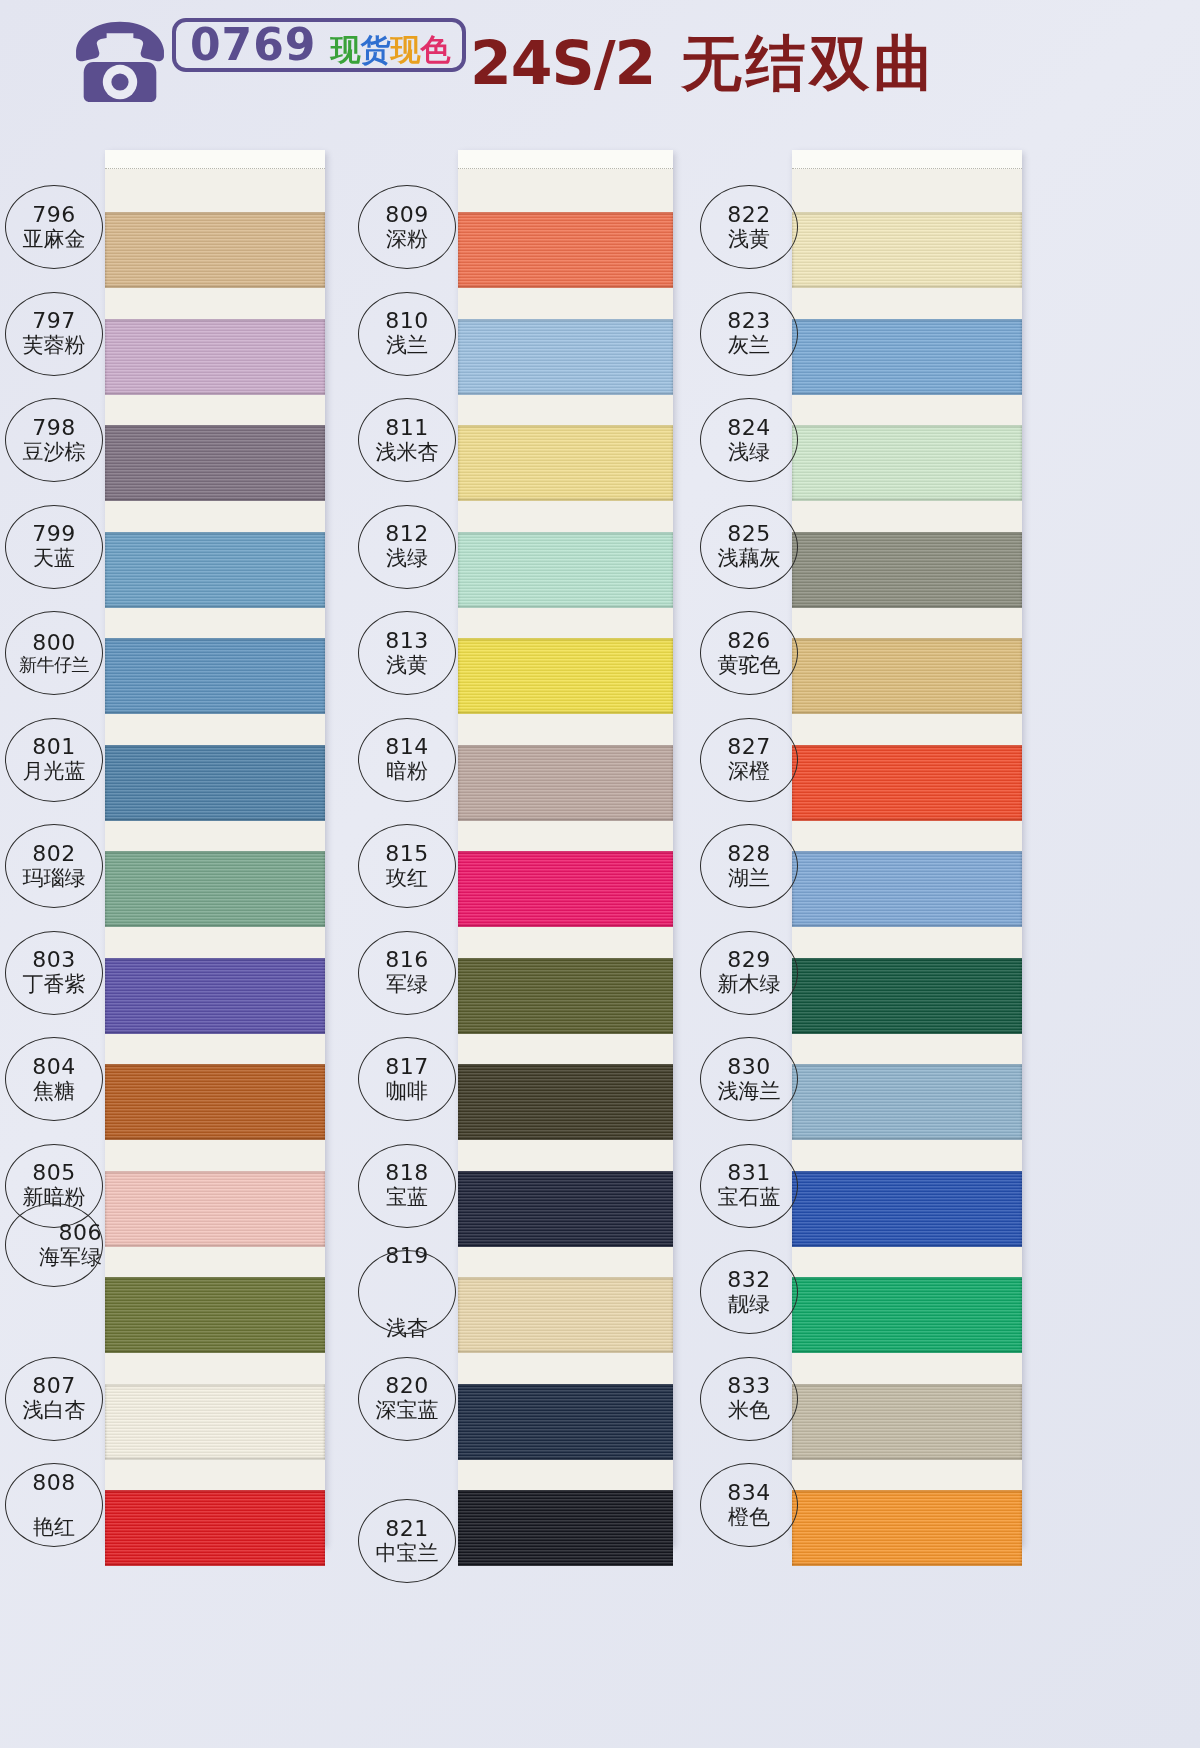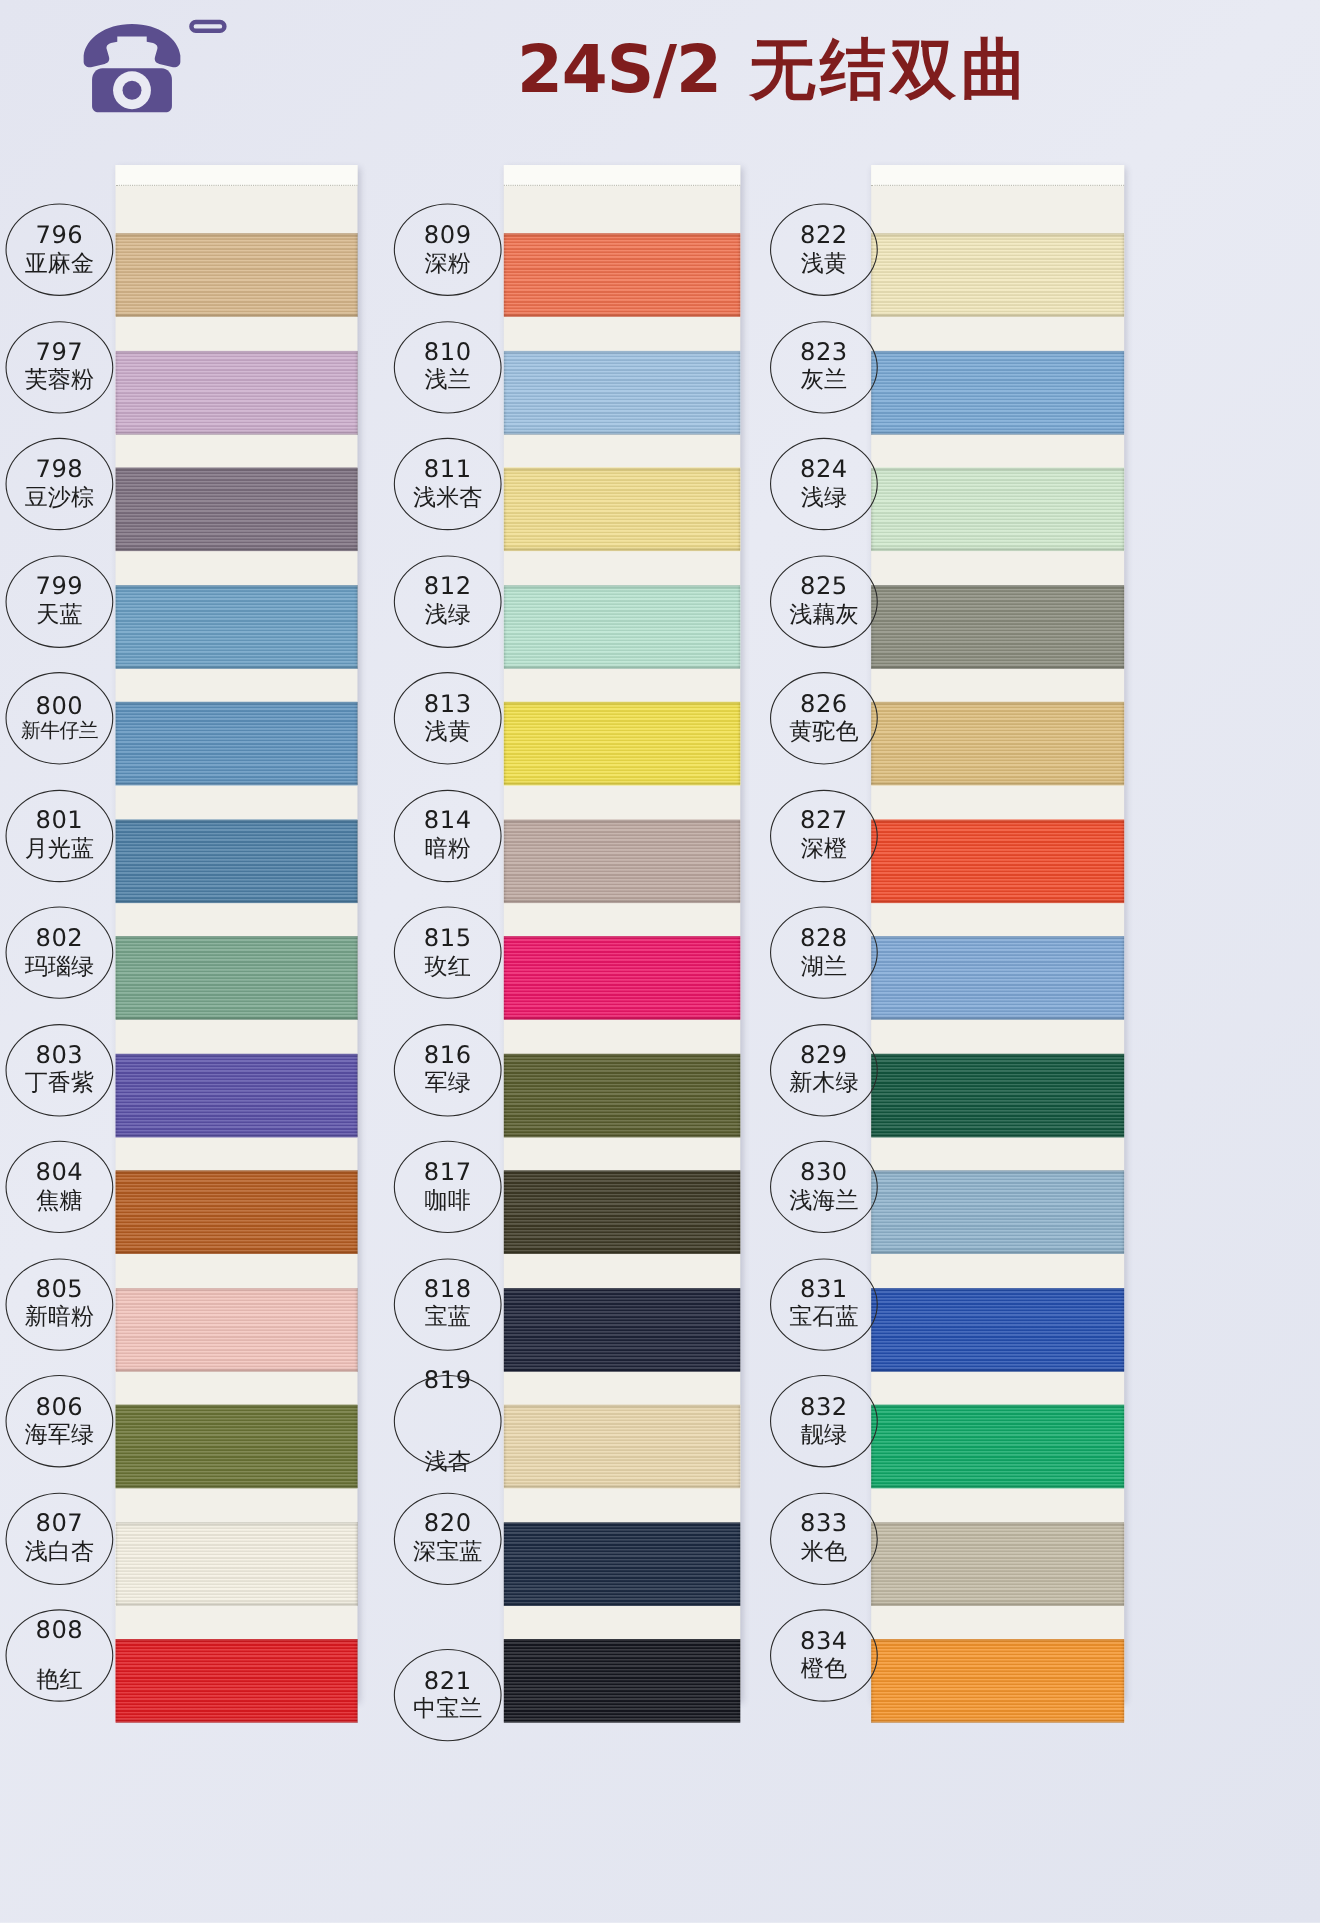--- a/index.html
+++ b/index.html
@@ -189,20 +189,24 @@
 
   <div class="phone-block">
     <svg class="phone-icon" viewBox="0 0 100 90">
       <path d="M50 4 C24 4 6 18 4 34 L4 40 C4 44 8 46 12 45 L24 42 C28 41 29 38 28 35 L26 28 C25 25 27 23 30 22 L36 21 L36 16 L64 16 L64 21 L70 22 C73 23 75 25 74 28 L72 35 C71 38 72 41 76 42 L88 45 C92 46 96 44 96 40 L96 34 C94 18 76 4 50 4 Z" fill="#5b4e8e"></path>
       <path d="M22 46 L78 46 C84 46 88 51 88 57 L88 82 C88 86 85 88 82 88 L18 88 C15 88 12 86 12 82 L12 57 C12 51 16 46 22 46 Z" fill="#5b4e8e"></path>
       <circle cx="50" cy="67" r="18" fill="#e9eaf3"></circle>
       <circle cx="50" cy="67" r="9" fill="#5b4e8e"></circle>
     </svg>
 
     <div class="phone-frame">
+      <div class="phone-row1">
+        <span class="phone-code">0769</span>
+        <span class="slogan"><span>现</span><span>货</span><span>现</span><span>色</span></span>
+      </div>
     </div>
   </div>
 
   <div class="title">
     <span class="count">24S/2</span><span class="cn">无结双曲</span>
   </div>
 </div>
 
 <div class="chart">
   <div class="column col-0">
@@ -258,21 +262,21 @@
           <div class="name">丁香紫</div>
         </div>
         <div class="label" style="top: 897px;">
           <div class="code">804</div>
           <div class="name">焦糖</div>
         </div>
         <div class="label" style="top: 1003.5px;">
           <div class="code">805</div>
           <div class="name">新暗粉</div>
         </div>
-        <div class="label" style="top: 1110px;">
+        <div class="label" style="top: 1063px; align-items: flex-end;">
           <div class="code">806</div>
           <div class="name">海军绿</div>
         </div>
         <div class="label" style="top: 1216.5px;">
           <div class="code">807</div>
           <div class="name">浅白杏</div>
         </div>
         <div class="label" style="top: 1323px; gap: 20px;">
           <div class="code">808</div>
           <div class="name">艳红</div>

